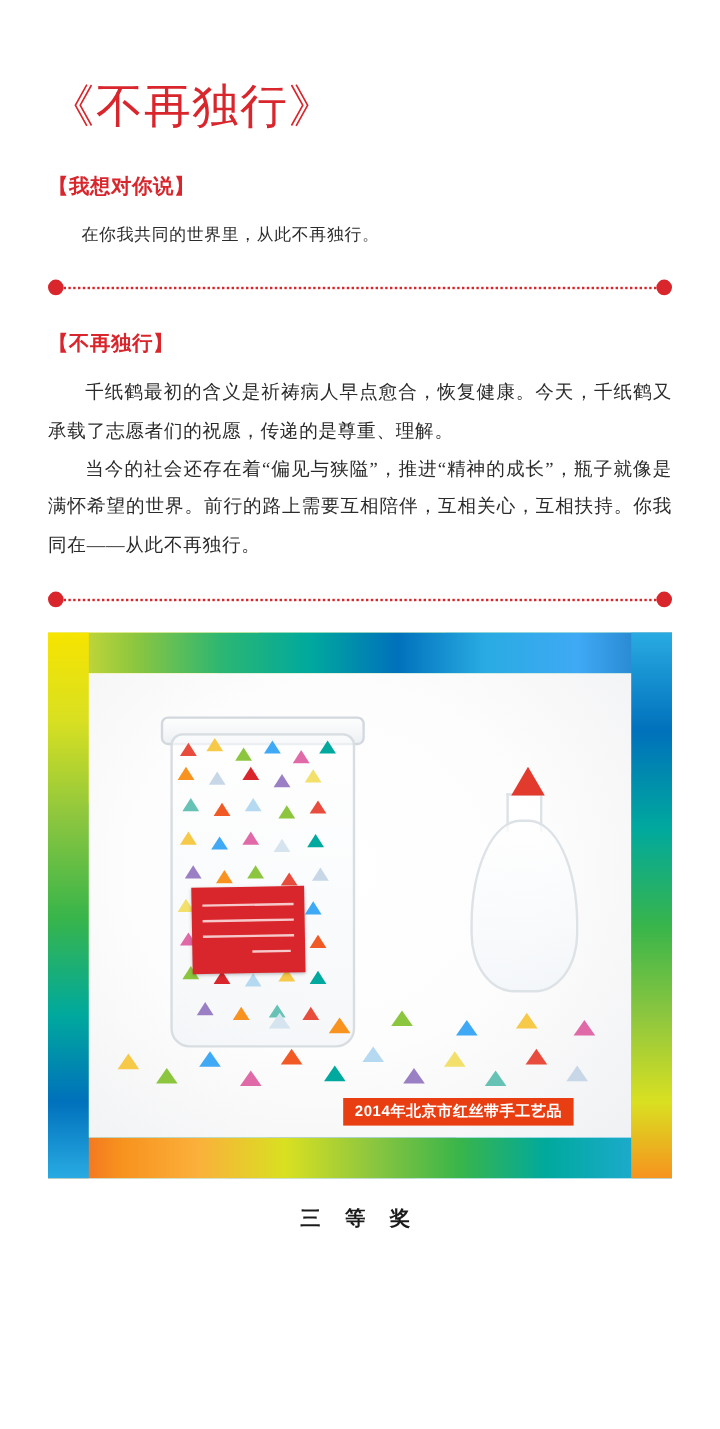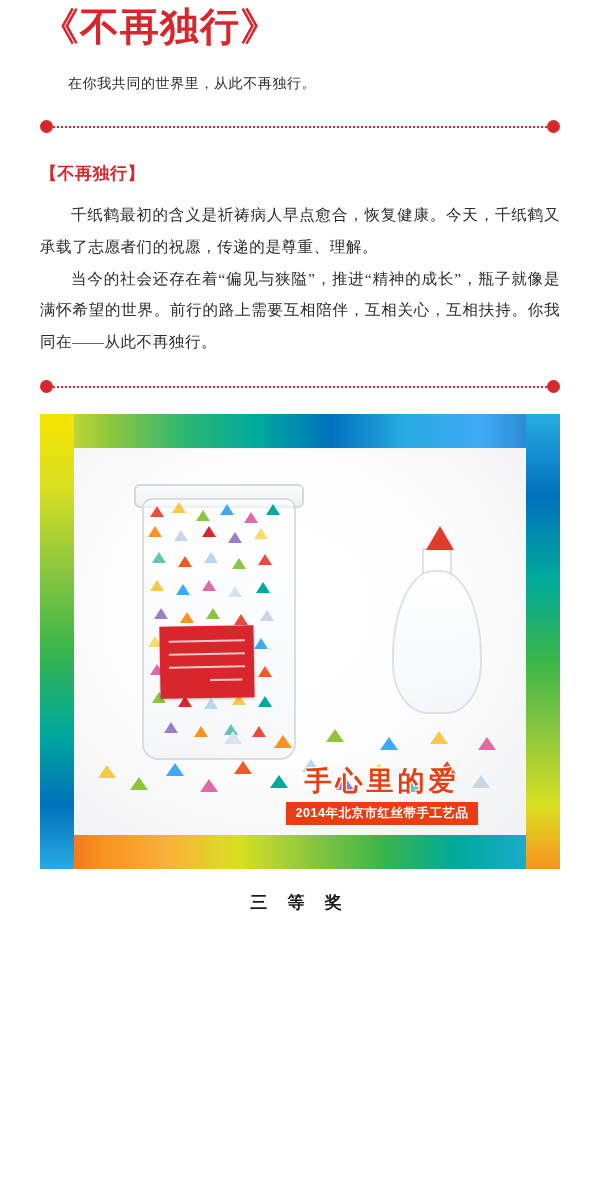--- a/index.html
+++ b/index.html
@@ -17,22 +17,23 @@
     position: relative;
     width: 600px;
     height: 1191px;
     box-sizing: border-box;
     padding: 0 40px;
   }
 
   
   .main-title {
     margin: 0;
+    padding-top: 62px;
     font-size: 39px;
-    font-weight: bold;
+    font-weight: normal;
     color: #d9262c;
     letter-spacing: 1px;
     font-family: "DejaVu Serif", "Liberation Serif", serif;
   }
 
   
   .section-heading {
     margin-top: 28px;
     font-size: 17px;
     font-weight: bold;
@@ -270,20 +271,21 @@
     letter-spacing: 8px;
   }
 </style>
 </head>
 <body>
 
 <div class="page">
 
   <h1 class="main-title">《不再独行》</h1>
 
+  <div class="section-heading">【我想对你说】</div>
   <div class="intro-line">在你我共同的世界里，从此不再独行。</div>
 
   <div class="divider">
     <span class="dot left"></span>
     <span class="line"></span>
     <span class="dot right"></span>
   </div>
 
   <div class="section-heading">【不再独行】</div>
   <div class="body-text">
@@ -378,21 +380,20 @@
         <span class="crane" style="left:398px; top:56px; border-bottom-color:#c8d7e8;"></span>
         <span class="crane" style="left:150px; top:12px; border-bottom-color:#d6e4ef;"></span>
         <span class="crane" style="left:200px; top:16px; border-bottom-color:#f7931e;"></span>
         <span class="crane" style="left:252px; top:10px; border-bottom-color:#8cc63f;"></span>
         <span class="crane" style="left:306px; top:18px; border-bottom-color:#3fa9f5;"></span>
         <span class="crane" style="left:356px; top:12px; border-bottom-color:#f7c948;"></span>
         <span class="crane" style="left:404px; top:18px; border-bottom-color:#e06aa8;"></span>
       </div>
 
       <div class="badge">
-        <div class="badge-line1">手心里的爱</div>
         <div class="badge-line2">2014年北京市红丝带手工艺品</div>
       </div>
 
     </div>
   </div>
 
   <div class="award-caption">三 等 奖</div>
 
 </div>
 

